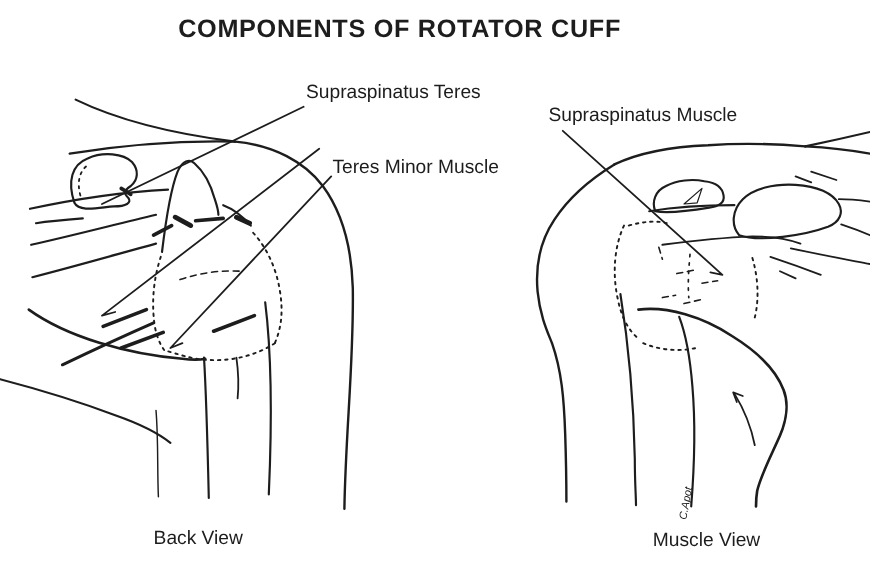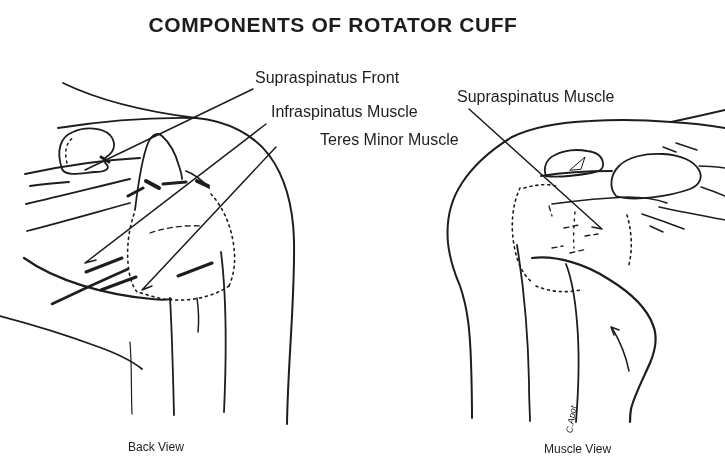--- a/index.html
+++ b/index.html
@@ -12,21 +12,21 @@
   }
   .title {
     position:absolute; top:13px; left:0; width:666px;
     text-align:center; font-size:21px; font-weight:bold;
     letter-spacing:0.6px; color:var(--ink);
   }
   .lbl {
     position:absolute; font-size:16px; white-space:nowrap; color:var(--ink);
   }
   .caption {
-    position:absolute; font-size:12px; white-space:nowrap; color:var(--ink);
+    position:absolute; font-size:16px; white-space:nowrap; color:var(--ink);
   }
   .signature {
     position:absolute; font-size:9px; font-style:italic; color:var(--ink);
     transform:rotate(-80deg); transform-origin:left top; white-space:nowrap;
   }
   svg.art { position:absolute; top:0; left:0; }
   svg.art path {
     stroke:var(--ink); fill:none;
     stroke-linecap:round; stroke-linejoin:round;
   }
@@ -89,22 +89,21 @@
     </g>
 
     <g>
       <path stroke-width="1.5" d="M253,89 L85,170"></path>
       <path stroke-width="1.5" d="M266,124 L85,263 M85,263 l11,-3"></path>
       <path stroke-width="1.5" d="M276,147 L142,290 M142,290 l10,-4"></path>
       <path stroke-width="1.5" d="M469,109 L602,229 M602,229 l-10,-2"></path>
     </g>
   </svg>
 
-  <div class="lbl" style="left:255px; top:69px;">Supraspinatus Front</div>
-  <div class="lbl" style="left:271px; top:103px;">Infraspinatus Muscle</div>
-  <div class="lbl" style="left:277px; top:131px;margin-left:43px;">Teres Minor Muscle</div>
+  <div class="lbl" style="left:255px; top:69px;">Supraspinatus Teres</div>
+  <div class="lbl" style="left:277px; top:131px;">Teres Minor Muscle</div>
   <div class="lbl" style="left:457px; top:88px;">Supraspinatus Muscle</div>
 
   <div class="caption" style="left:128px; top:440px;">Back View</div>
   <div class="caption" style="left:544px; top:442px;">Muscle View</div>
 
   <div class="signature" style="left:564px; top:432px;">C.Apot</div>
 </div>
 
 </body></html>

